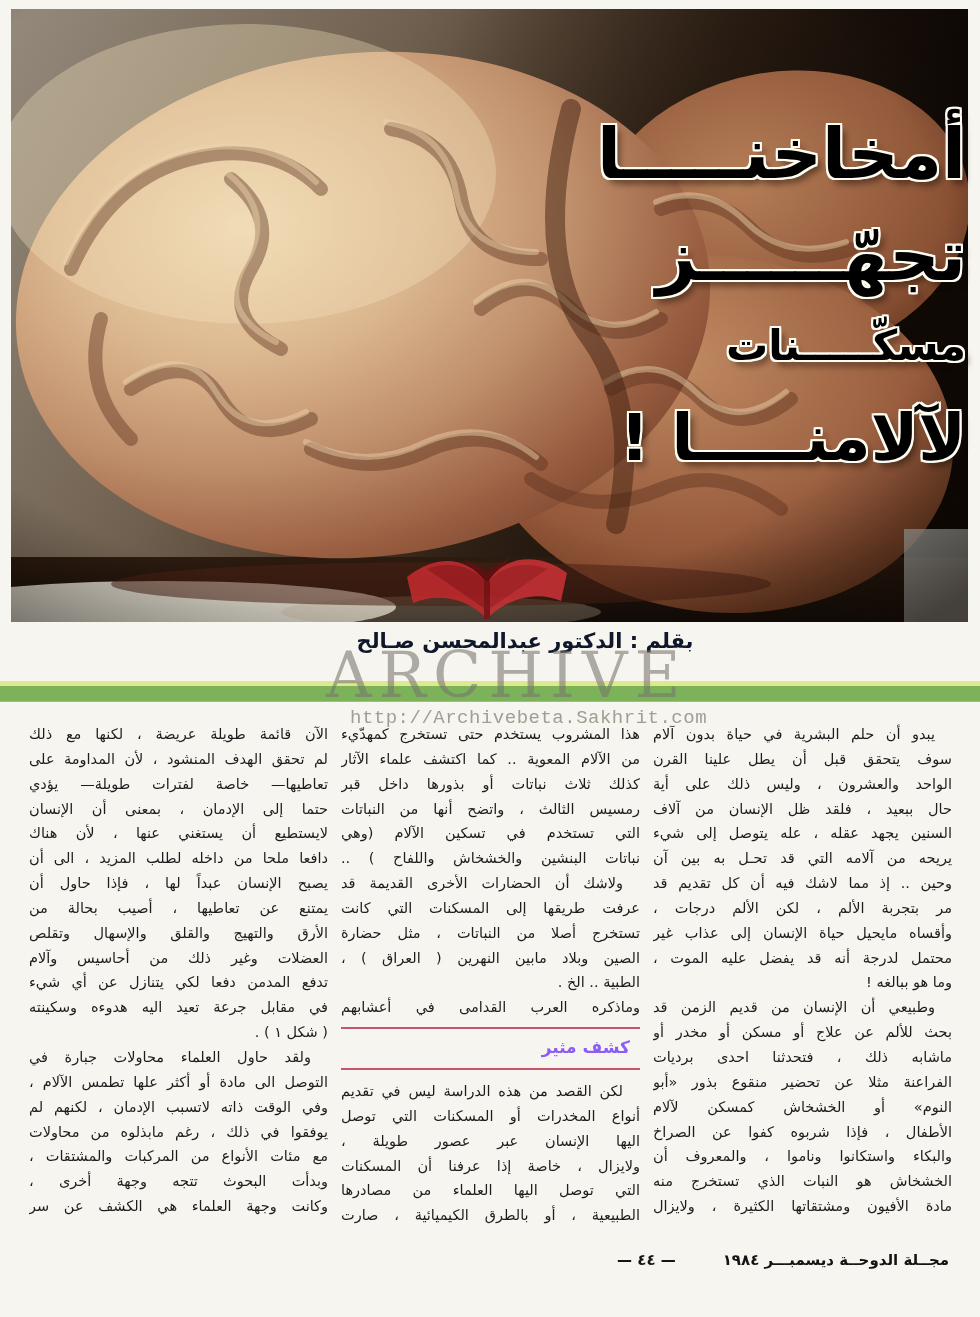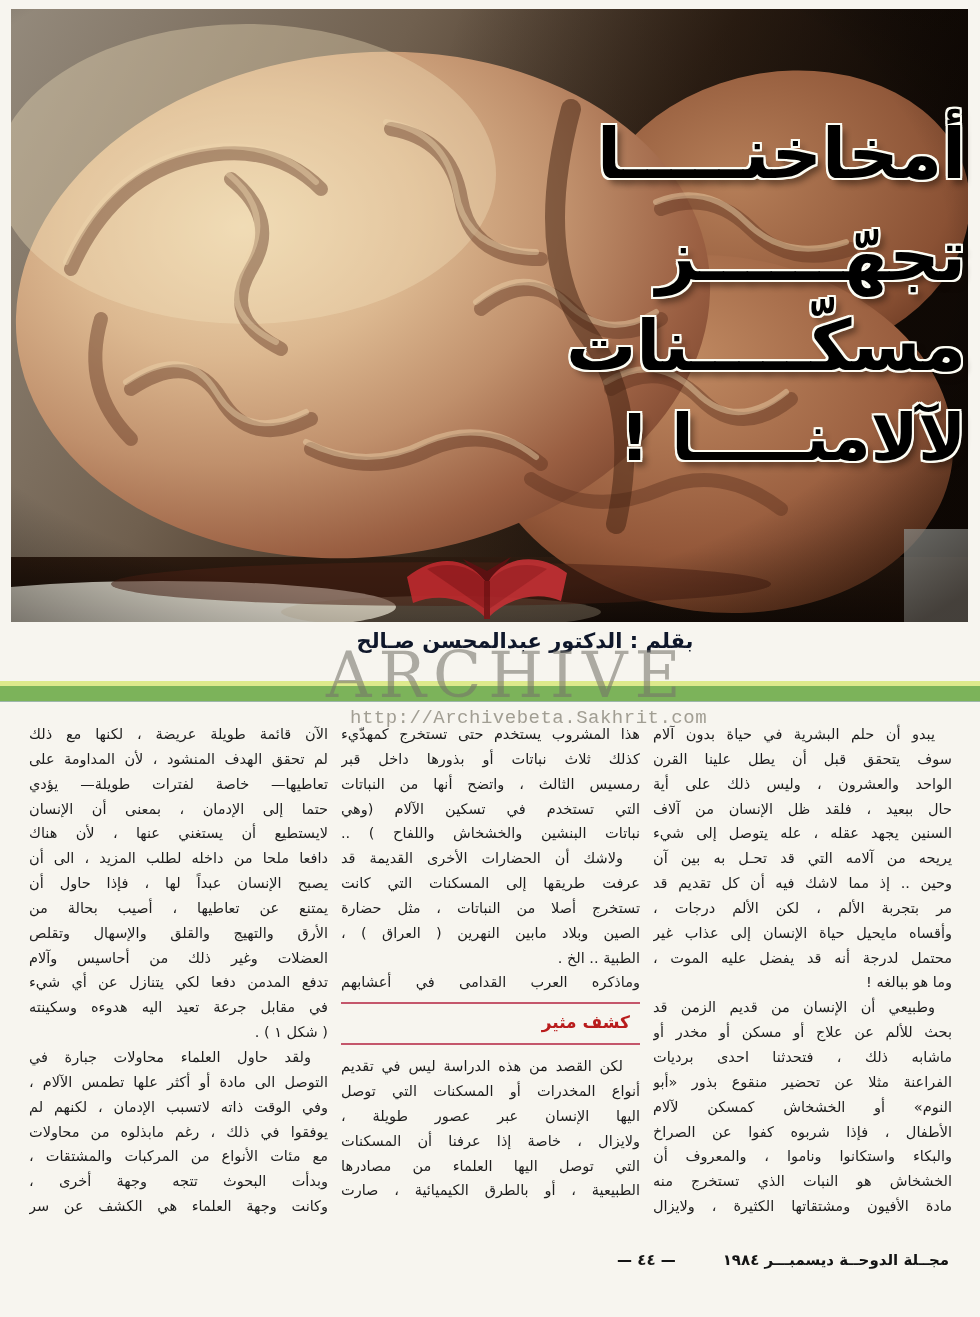--- a/index.html
+++ b/index.html
@@ -21,21 +21,21 @@
   }
   .title .tl{
     font-weight:bold;color:#000000;letter-spacing:0px;
     text-shadow:
       -2px 0 0 #fdfdf4, 2px 0 0 #fdfdf4, 0 -2px 0 #fdfdf4, 0 2px 0 #fdfdf4,
       -2px -2px 0 #fdfdf4, 2px 2px 0 #fdfdf4, -2px 2px 0 #fdfdf4, 2px -2px 0 #fdfdf4,
       5px 6px 6px rgba(20,10,5,.45);
   }
   .tl1{font-size:70px;line-height:112px;}
   .tl2{font-size:70px;line-height:92px;}
-  .tl3{font-size:70px;line-height:88px;}
+  .tl3{font-size:42px;line-height:88px;}
   .tl4{font-size:64px;line-height:96px;}
   
   .byline{
     position:absolute;top:629px;left:330px;width:390px;
     direction:rtl;text-align:center;font-size:21px;font-weight:bold;color:#0f172a;
     z-index:2;letter-spacing:0.5px;
   }
   .stripe-light{position:absolute;top:681px;left:0;width:980px;height:5px;background:#dde98c;}
   .stripe-green{position:absolute;top:686px;left:0;width:980px;height:15px;background:#7cb35a;box-shadow:0 1px 0 #9db6ab;}
   
@@ -57,21 +57,21 @@
     color:#1d1d1d;font-size:14.5px;line-height:24.85px;
   }
   .col{width:299px;}
   .bl{height:24.85px;text-align:justify;text-align-last:justify;overflow:hidden;}
   .bl.flush{text-align-last:right;}
   .bl.indent{padding-right:17px;font-family:Liberation Serif, serif;}
   .subhead{
     margin:7px 0 9px 0;
     border-top:2px solid #c4566b;border-bottom:2px solid #c4566b;
     padding:6px 10px 8px 4px;
-    font-weight:bold;font-size:17px;text-align:right;color:#b91c1c;
+    font-weight:bold;font-size:17px;text-align:right;color:#8b5cf6;
     letter-spacing:1px;
   }
   
   .footer{
     position:absolute;top:1251px;left:617px;width:332px;
     direction:rtl;display:flex;justify-content:space-between;align-items:baseline;
     font-weight:bold;font-size:15px;color:#141414;
   }
   .footer .mag{letter-spacing:0.5px;}
   .footer .pg{letter-spacing:2px;}
@@ -206,20 +206,21 @@
       <div class="bl">النوم» أو الخشخاش كمسكن لآلام</div>
       <div class="bl">الأطفال ، فإذا شربوه كفوا عن الصراخ</div>
       <div class="bl">والبكاء واستكانوا وناموا ، والمعروف أن</div>
       <div class="bl">الخشخاش هو النبات الذي تستخرج منه</div>
       <div class="bl">مادة الأفيون ومشتقاتها الكثيرة ، ولايزال</div>
     </div>
 
   <div class="col">
     <div>
         <div class="bl">هذا المشروب يستخدم حتى تستخرج كمهدّيء</div>
+        <div class="bl">من الآلام المعوية .. كما اكتشف علماء الآثار</div>
         <div class="bl">كذلك ثلاث نباتات أو بذورها داخل قبر</div>
         <div class="bl">رمسيس الثالث ، واتضح أنها من النباتات</div>
         <div class="bl">التي تستخدم في تسكين الآلام (وهي</div>
         <div class="bl">نباتات البنشين والخشخاش واللفاح ) ..</div>
         <div class="bl indent">ولاشك أن الحضارات الأخرى القديمة قد</div>
         <div class="bl">عرفت طريقها إلى المسكنات التي كانت</div>
         <div class="bl">تستخرج أصلا من النباتات ، مثل حضارة</div>
         <div class="bl">الصين وبلاد مابين النهرين ( العراق ) ،</div>
         <div class="bl flush">الطبية .. الخ .</div>
         <div class="bl">وماذكره العرب القدامى في أعشابهم</div>

